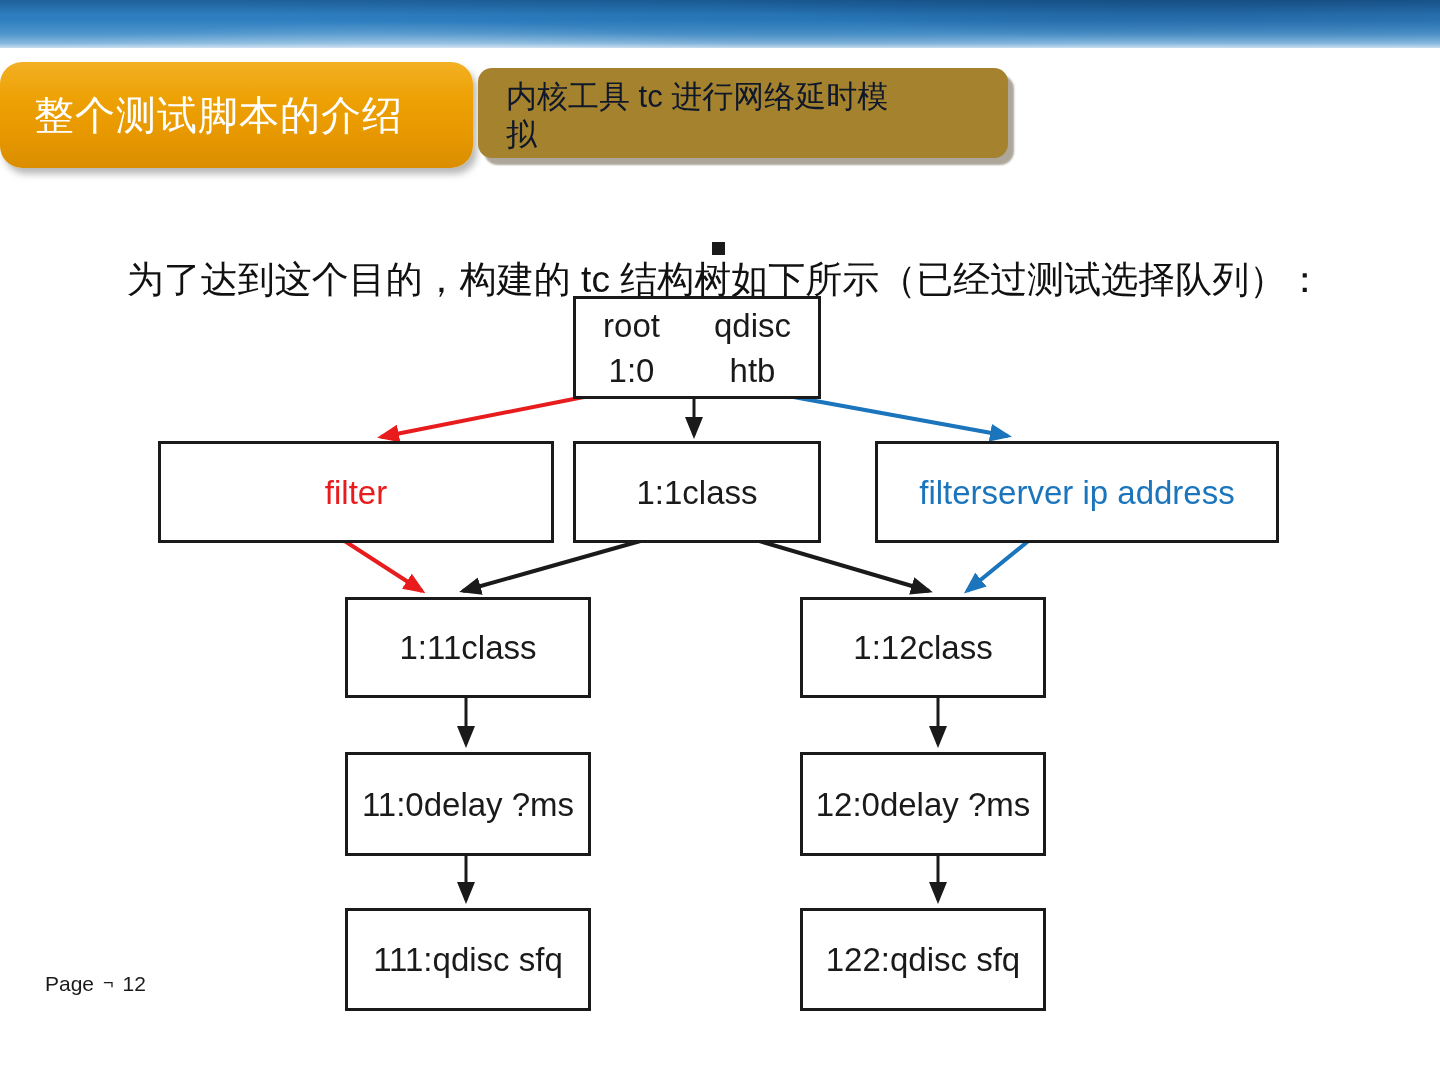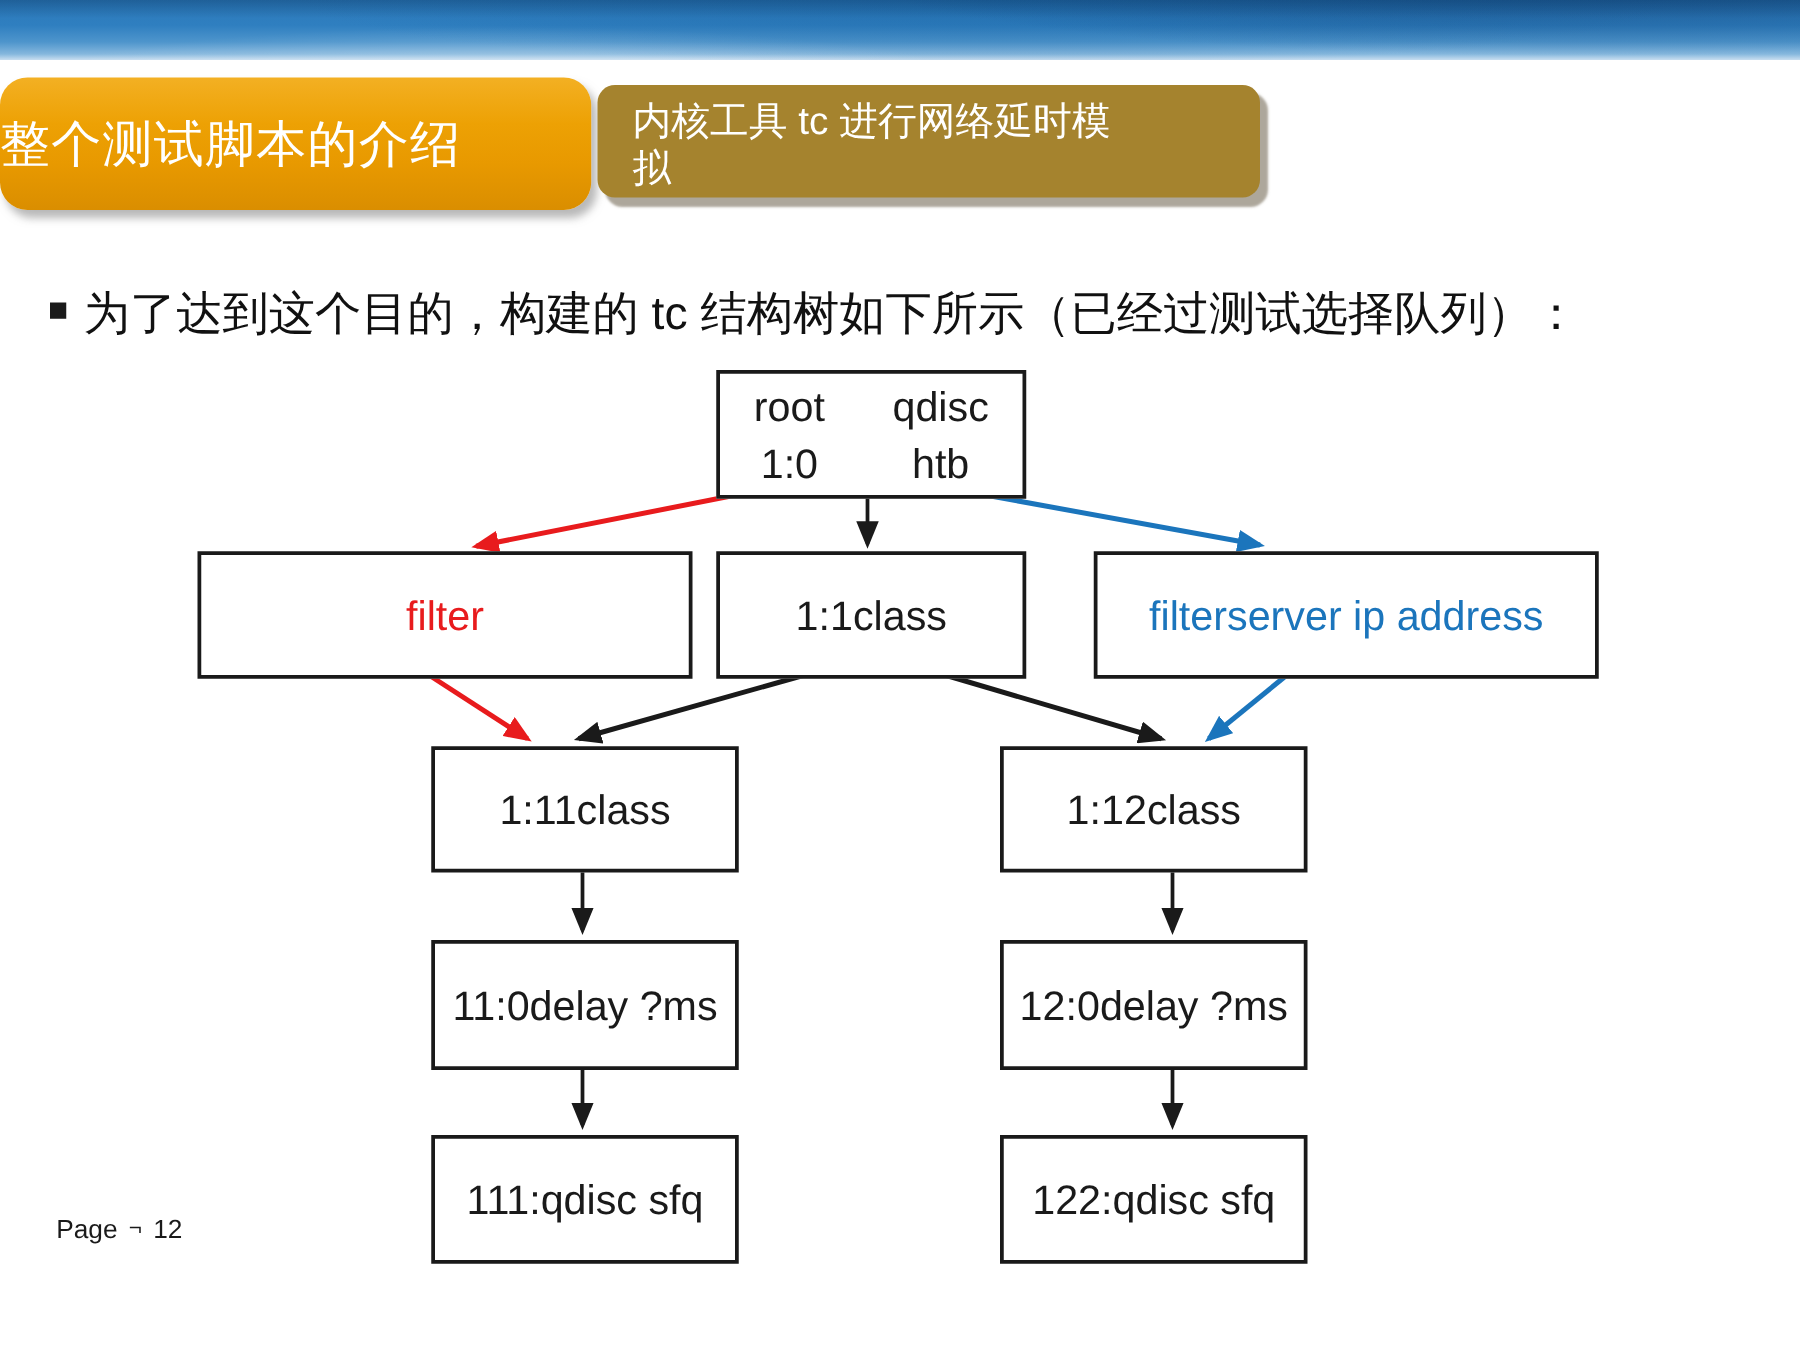--- a/index.html
+++ b/index.html
@@ -19,35 +19,35 @@
   }
   
   .title-box{
     position:absolute;left:0;top:62px;width:473px;height:106px;
     border-radius:22px;
     background:linear-gradient(180deg,#f3b023 0%,#eda104 35%,#e89900 65%,#da8e00 100%);
     box-shadow:4px 6px 7px rgba(125,125,125,0.55);
     display:flex;align-items:center;
   }
   .title-box .t{
-    color:#ffffff;font-size:40px;letter-spacing:1px;white-space:nowrap;
+    color:#ffffff;font-size:40px;letter-spacing:1px;padding-left:34px;white-space:nowrap;
   }
   
   .subtitle-box{
     position:absolute;left:478px;top:68px;width:530px;height:90px;
     border-radius:14px;background:#a5832e;
     box-shadow:6px 7px 2px rgba(105,95,72,0.55);
   }
   .subtitle-box .t{
-    color:#ffffff;font-size:31px;line-height:38px;padding:10px 28px 0 28px;
+    color:#0f172a;font-size:31px;line-height:38px;padding:10px 28px 0 28px;
     white-space:pre-line;
   }
   
   .bullet-row{
-    position:absolute;left:40px;top:226px;width:1370px;display:flex;align-items:flex-start;
+    position:absolute;left:40px;top:226px;width:1370px;display:flex;align-items:center;flex-direction:column;
   }
   .bullet-square{
     width:13px;height:13px;background:#1a1a1a;margin:16px 14px 0 0;flex:none;
   }
   .bullet-text{
     font-size:37px;color:#111111;line-height:50px;white-space:nowrap;
   }
   
   .diagram-svg{position:absolute;left:0;top:0;width:1440px;height:1080px;pointer-events:none;}
   .node{

